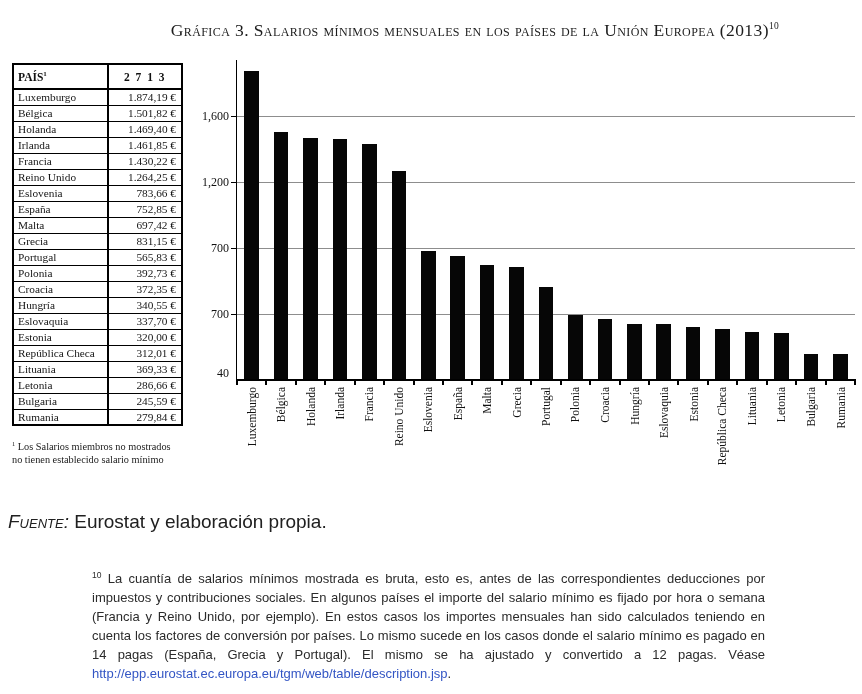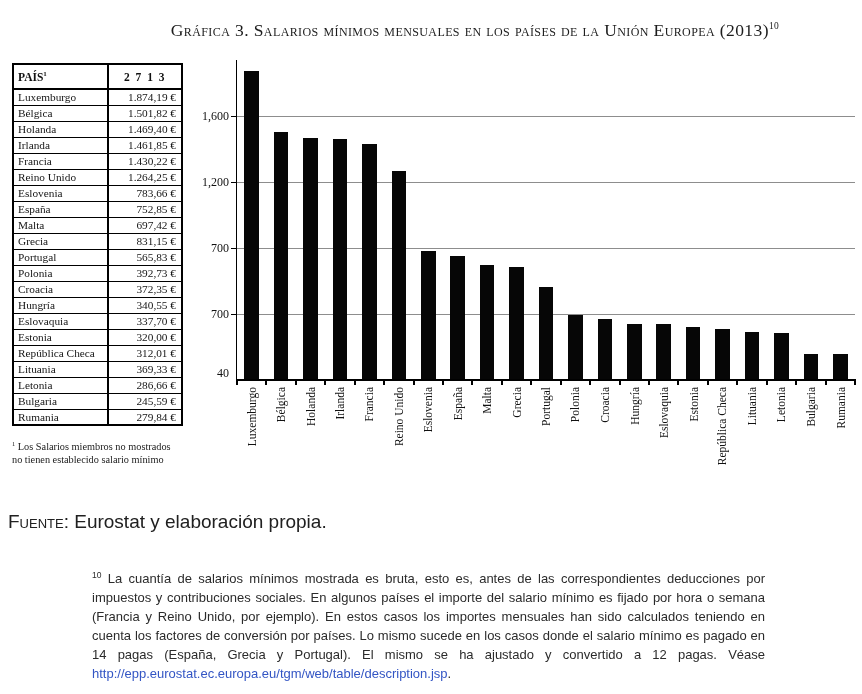--- a/index.html
+++ b/index.html
@@ -44,21 +44,21 @@
   .xlabel {
     position:absolute; white-space:nowrap; font-size:11.5px; line-height:12px;
     color:#111; transform:rotate(-90deg); transform-origin:100% 0;
   }
 
   
   .source {
     position:absolute; left:8px; top:511px;
     font-family:"Liberation Sans", sans-serif; font-size:19px; color:#202020;
   }
-  .source .sc { font-variant:small-caps; }
+  .source .sc { font-variant:small-caps;font-style:italic; }
 
   
   .footnote {
     position:absolute; left:92px; top:566px; width:673px;
     font-family:"Liberation Sans", sans-serif; font-size:13px; line-height:19px;
     text-align:justify; color:#2b2b2b;
   }
   .footnote sup { font-size:8.5px; }
   .footnote a { text-decoration:none; }
 </style>

